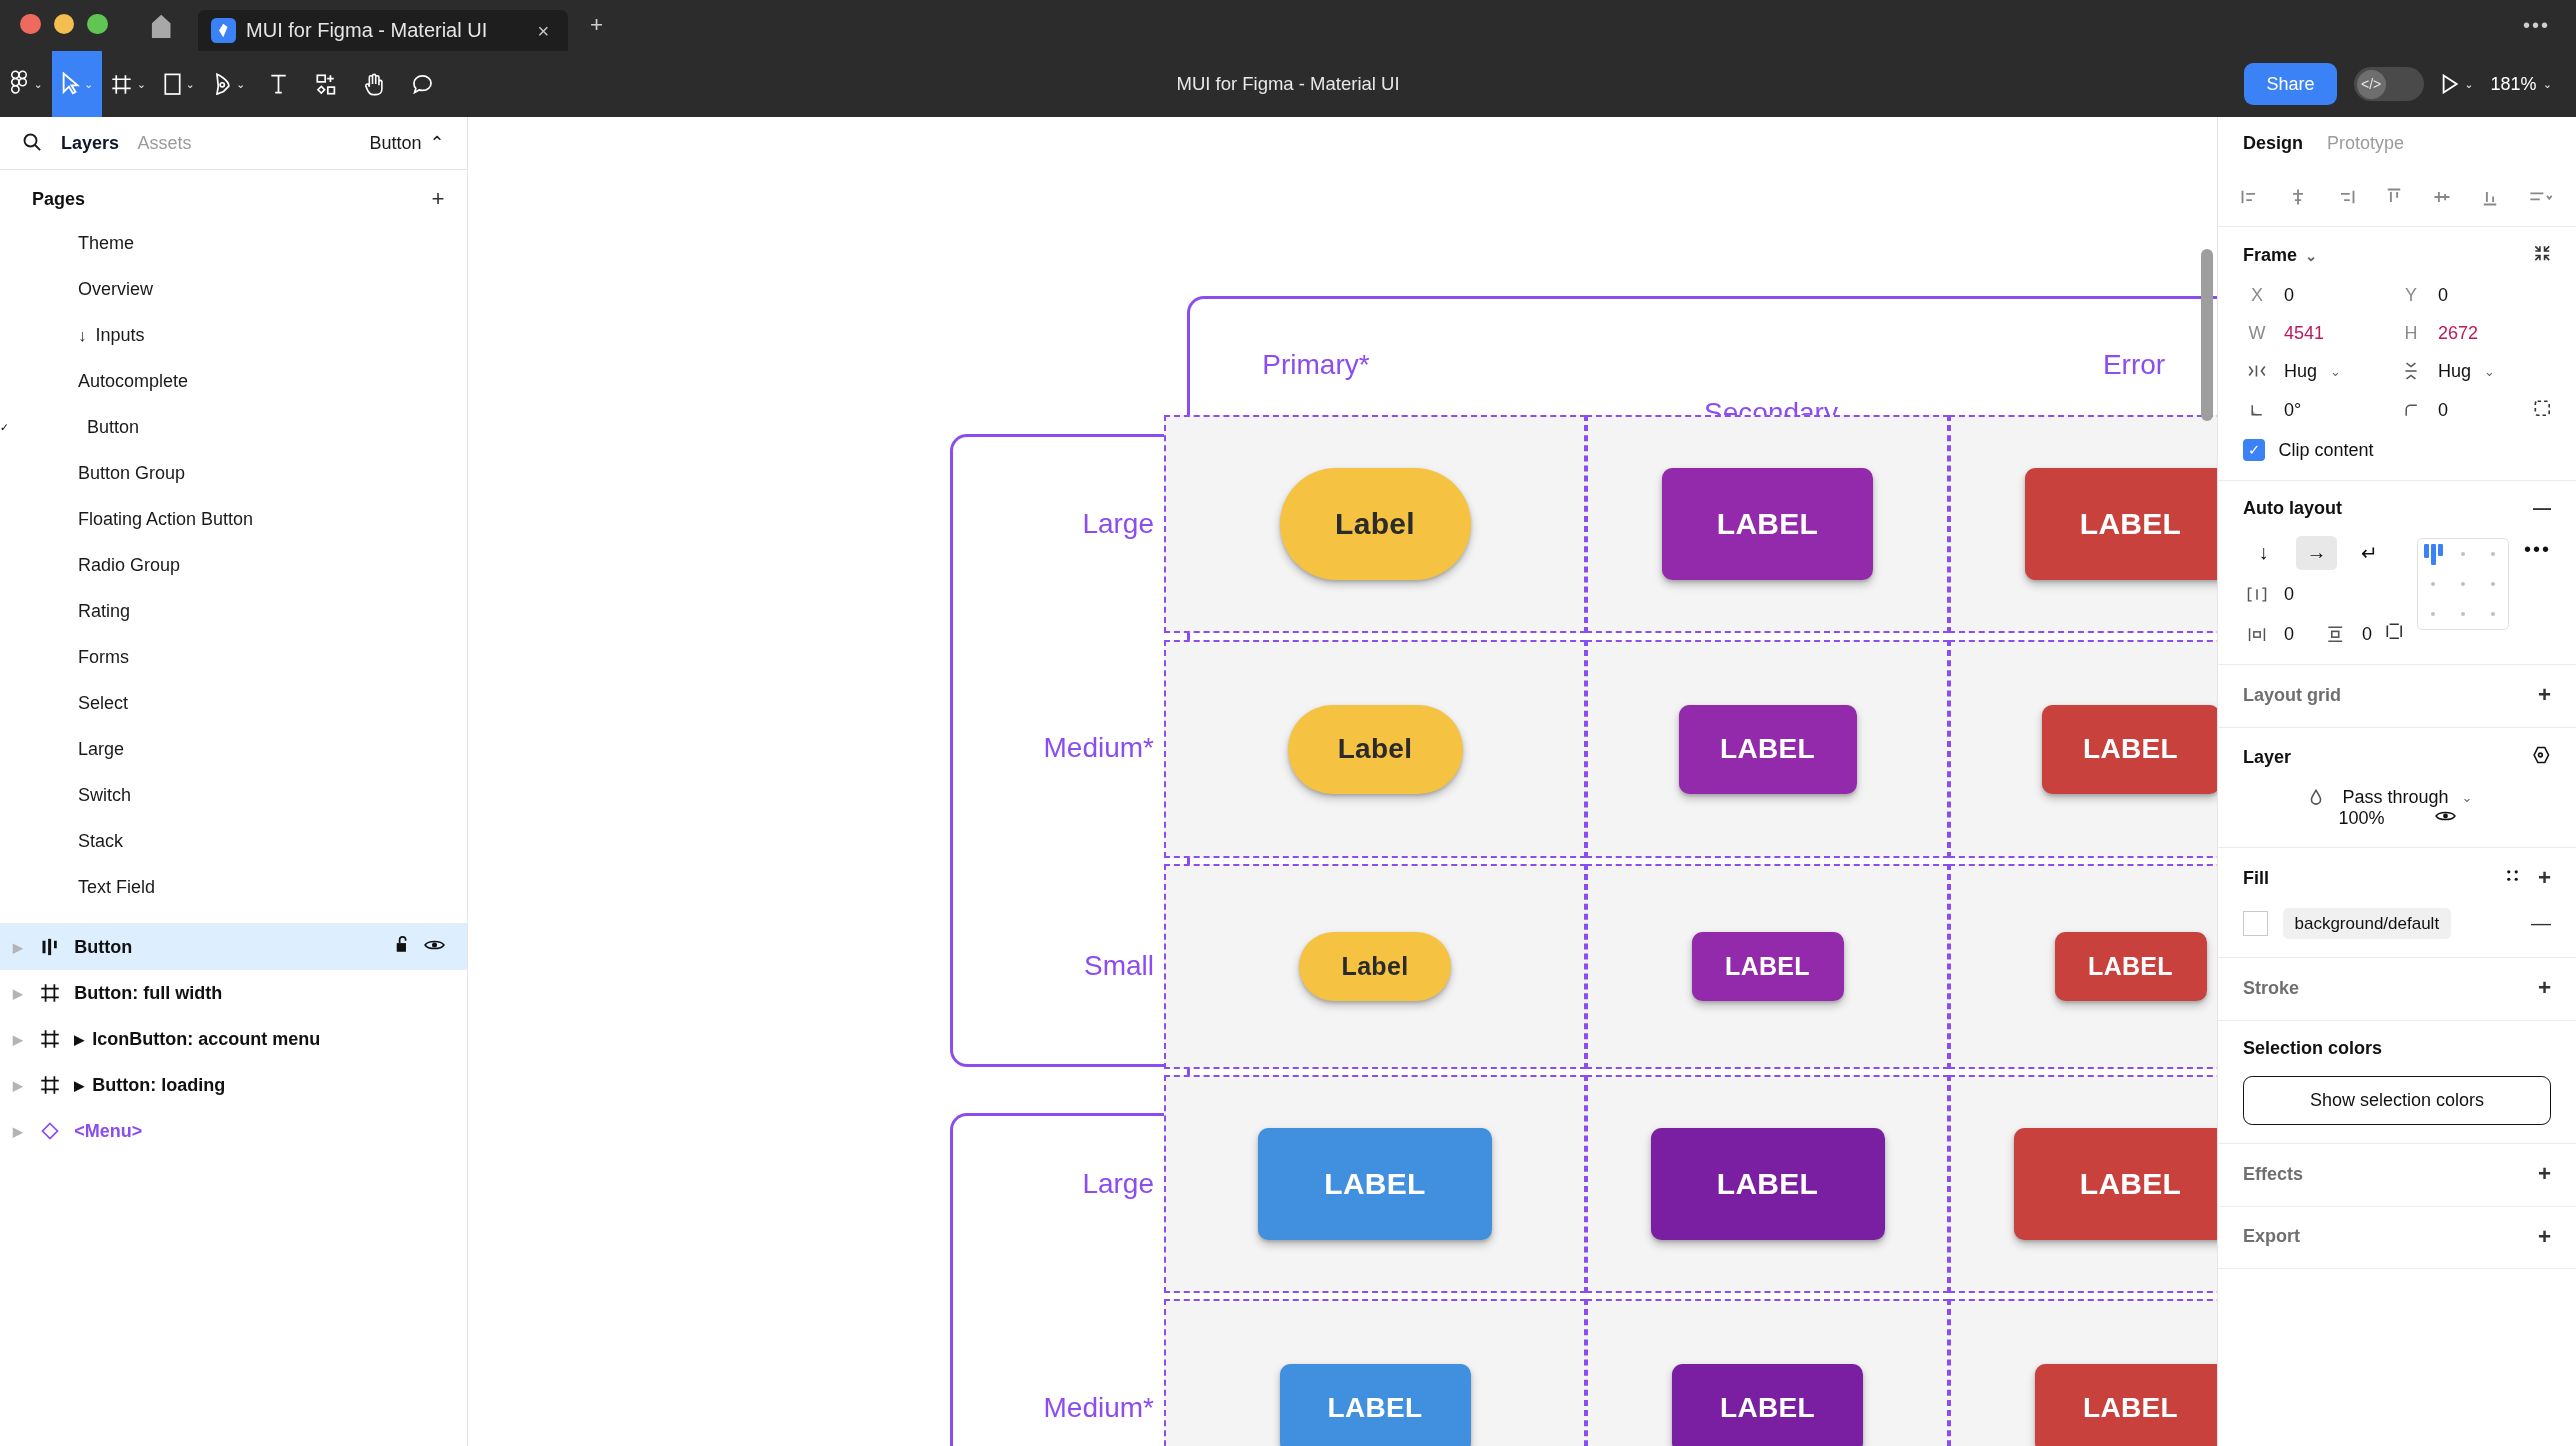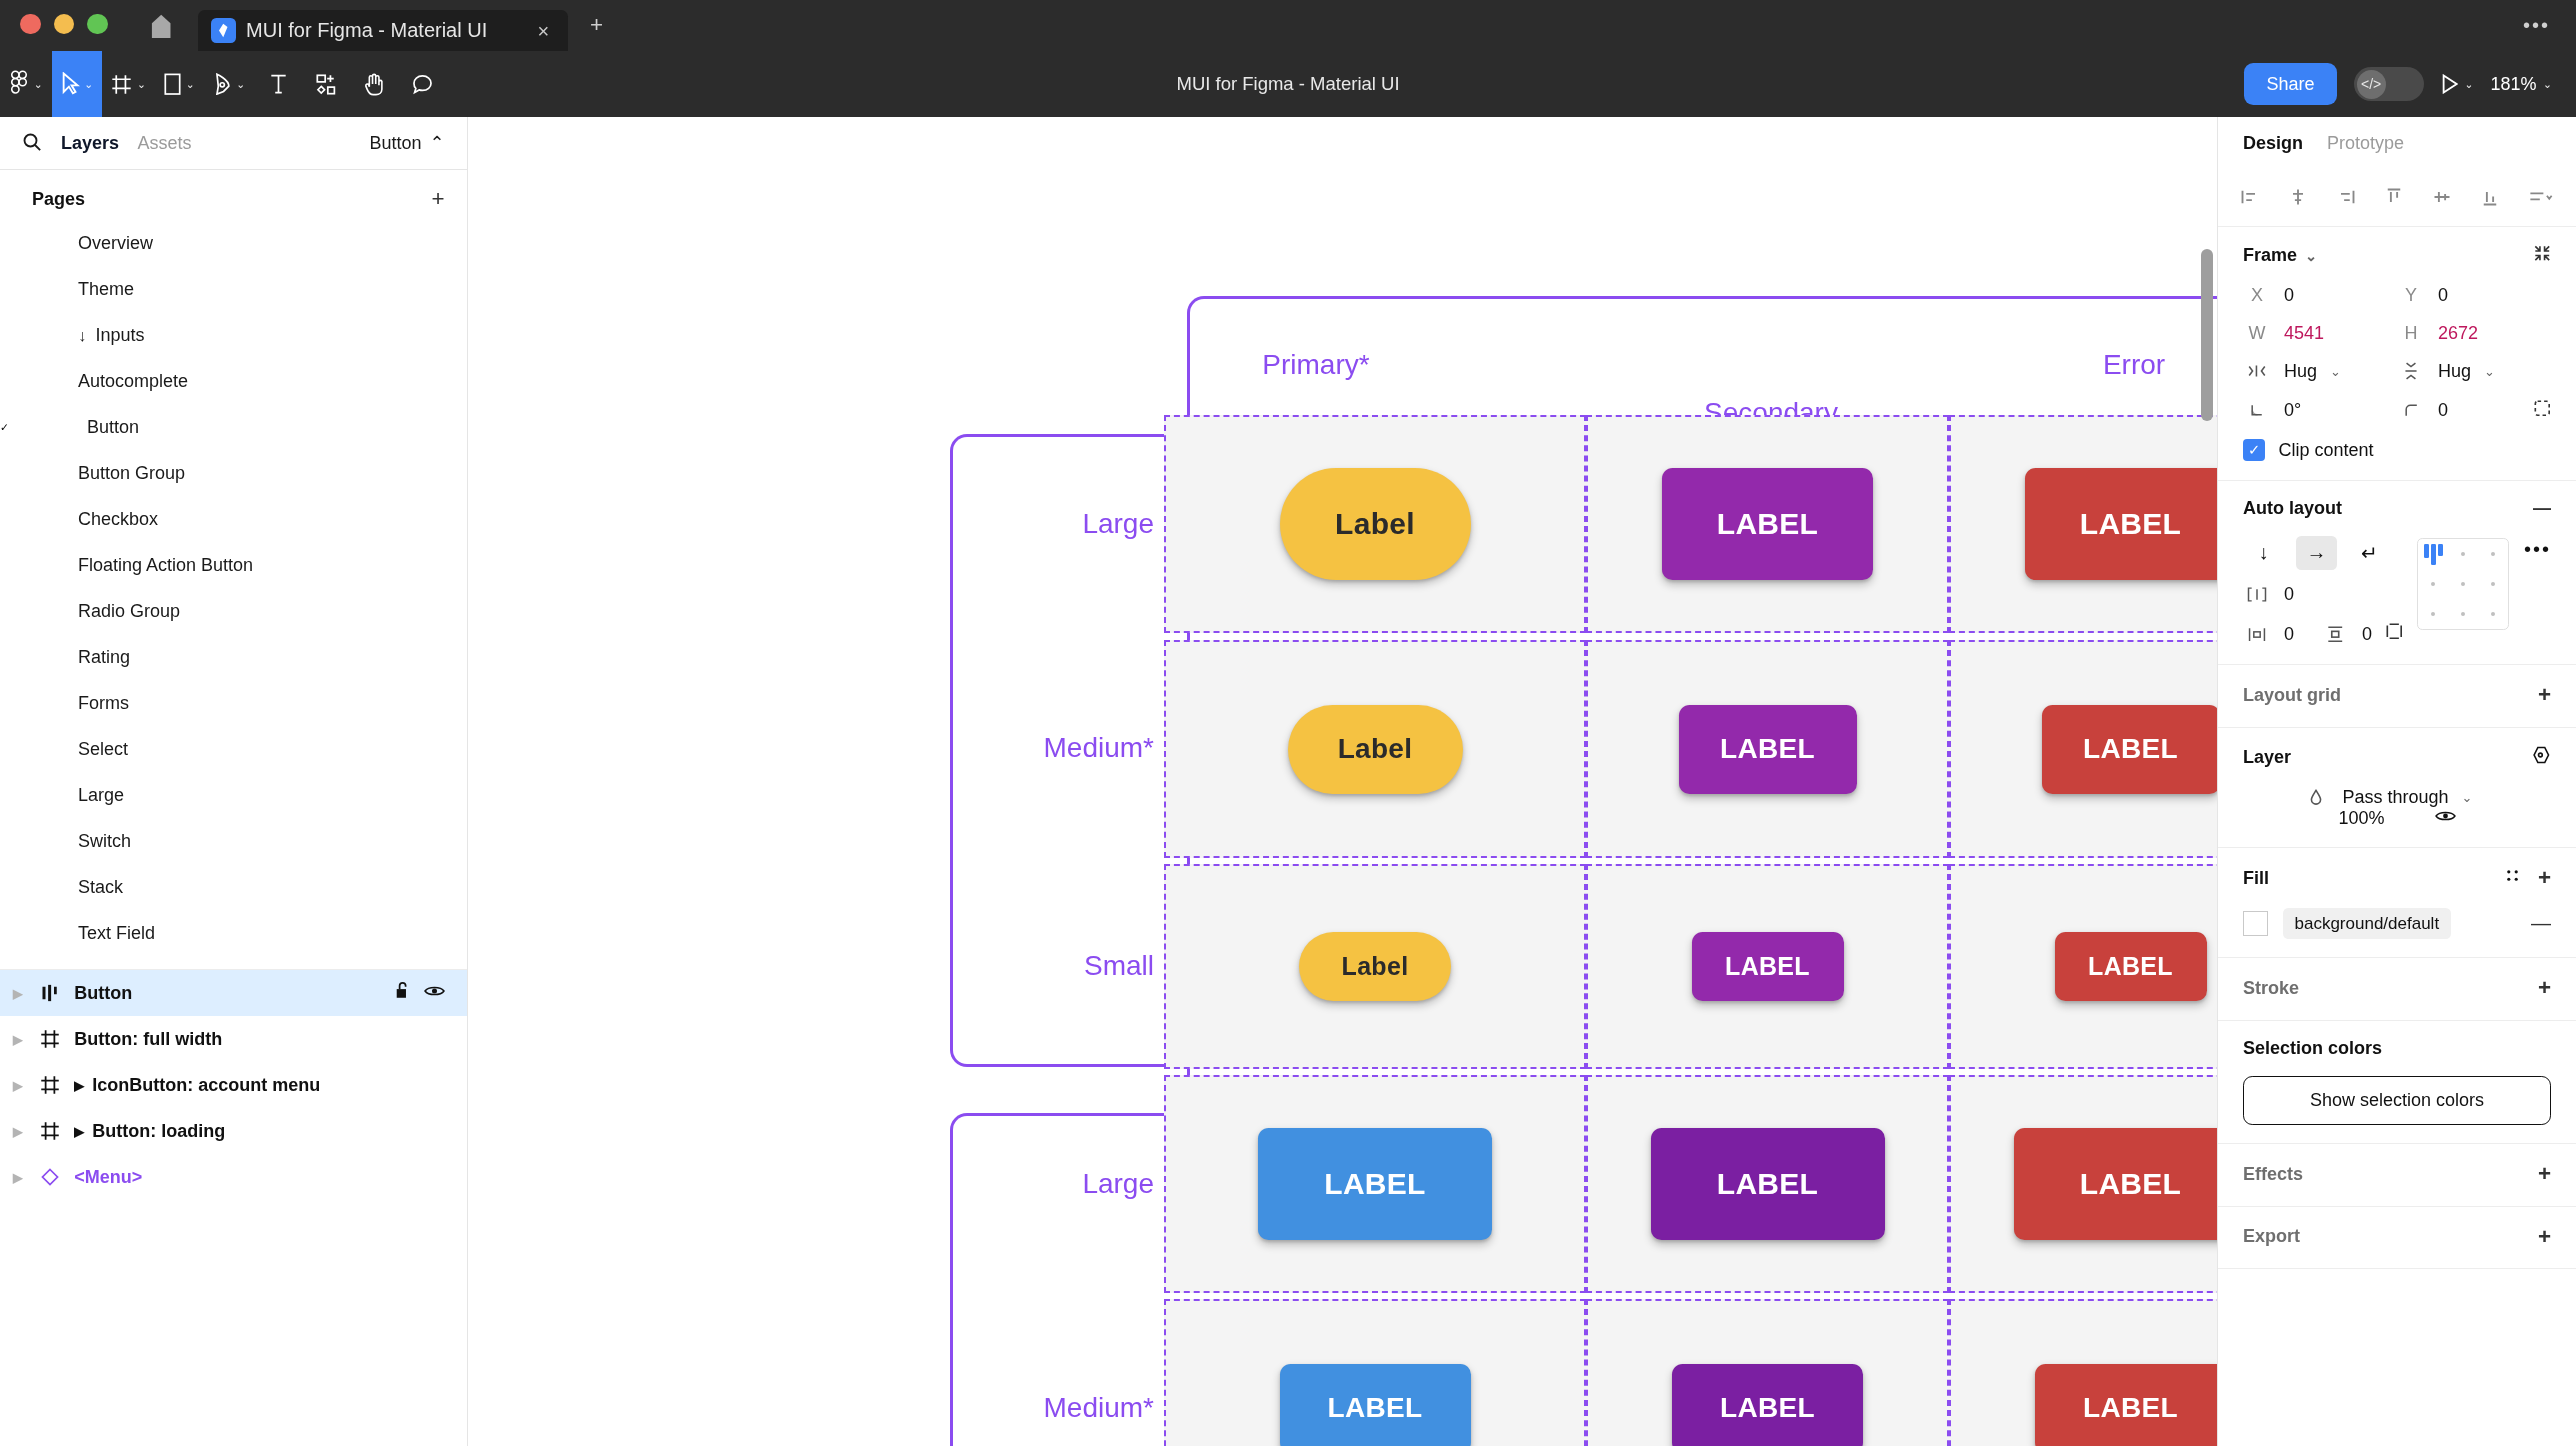--- a/index.html
+++ b/index.html
@@ -319,26 +319,26 @@
       </div>
 
       <div class="pages-head">
         <span>Pages</span>
         <span class="pages-add">+</span>
       </div>
 
       <div class="pages-list" id="pages-list">
           <div class="page-item-wrap">
             <div class="page-item">
+              <span>Theme</span>
+            </div>
+          </div>
+          <div class="page-item-wrap">
+            <div class="page-item">
               <span>Overview</span>
-            </div>
-          </div>
-          <div class="page-item-wrap">
-            <div class="page-item">
-              <span>Theme</span>
             </div>
           </div>
           <div class="page-item-wrap">
             <div class="page-item">
               <span class="arrow">↓</span>
               <span>Inputs</span>
             </div>
           </div>
           <div class="page-item-wrap">
             <div class="page-item">
@@ -347,25 +347,20 @@
           </div>
           <div class="page-item-wrap">
             <span class="check">✓</span>
             <div class="page-item">
               <span>Button</span>
             </div>
           </div>
           <div class="page-item-wrap">
             <div class="page-item">
               <span>Button Group</span>
-            </div>
-          </div>
-          <div class="page-item-wrap">
-            <div class="page-item">
-              <span>Checkbox</span>
             </div>
           </div>
           <div class="page-item-wrap">
             <div class="page-item">
               <span>Floating Action Button</span>
             </div>
           </div>
           <div class="page-item-wrap">
             <div class="page-item">
               <span>Radio Group</span>

